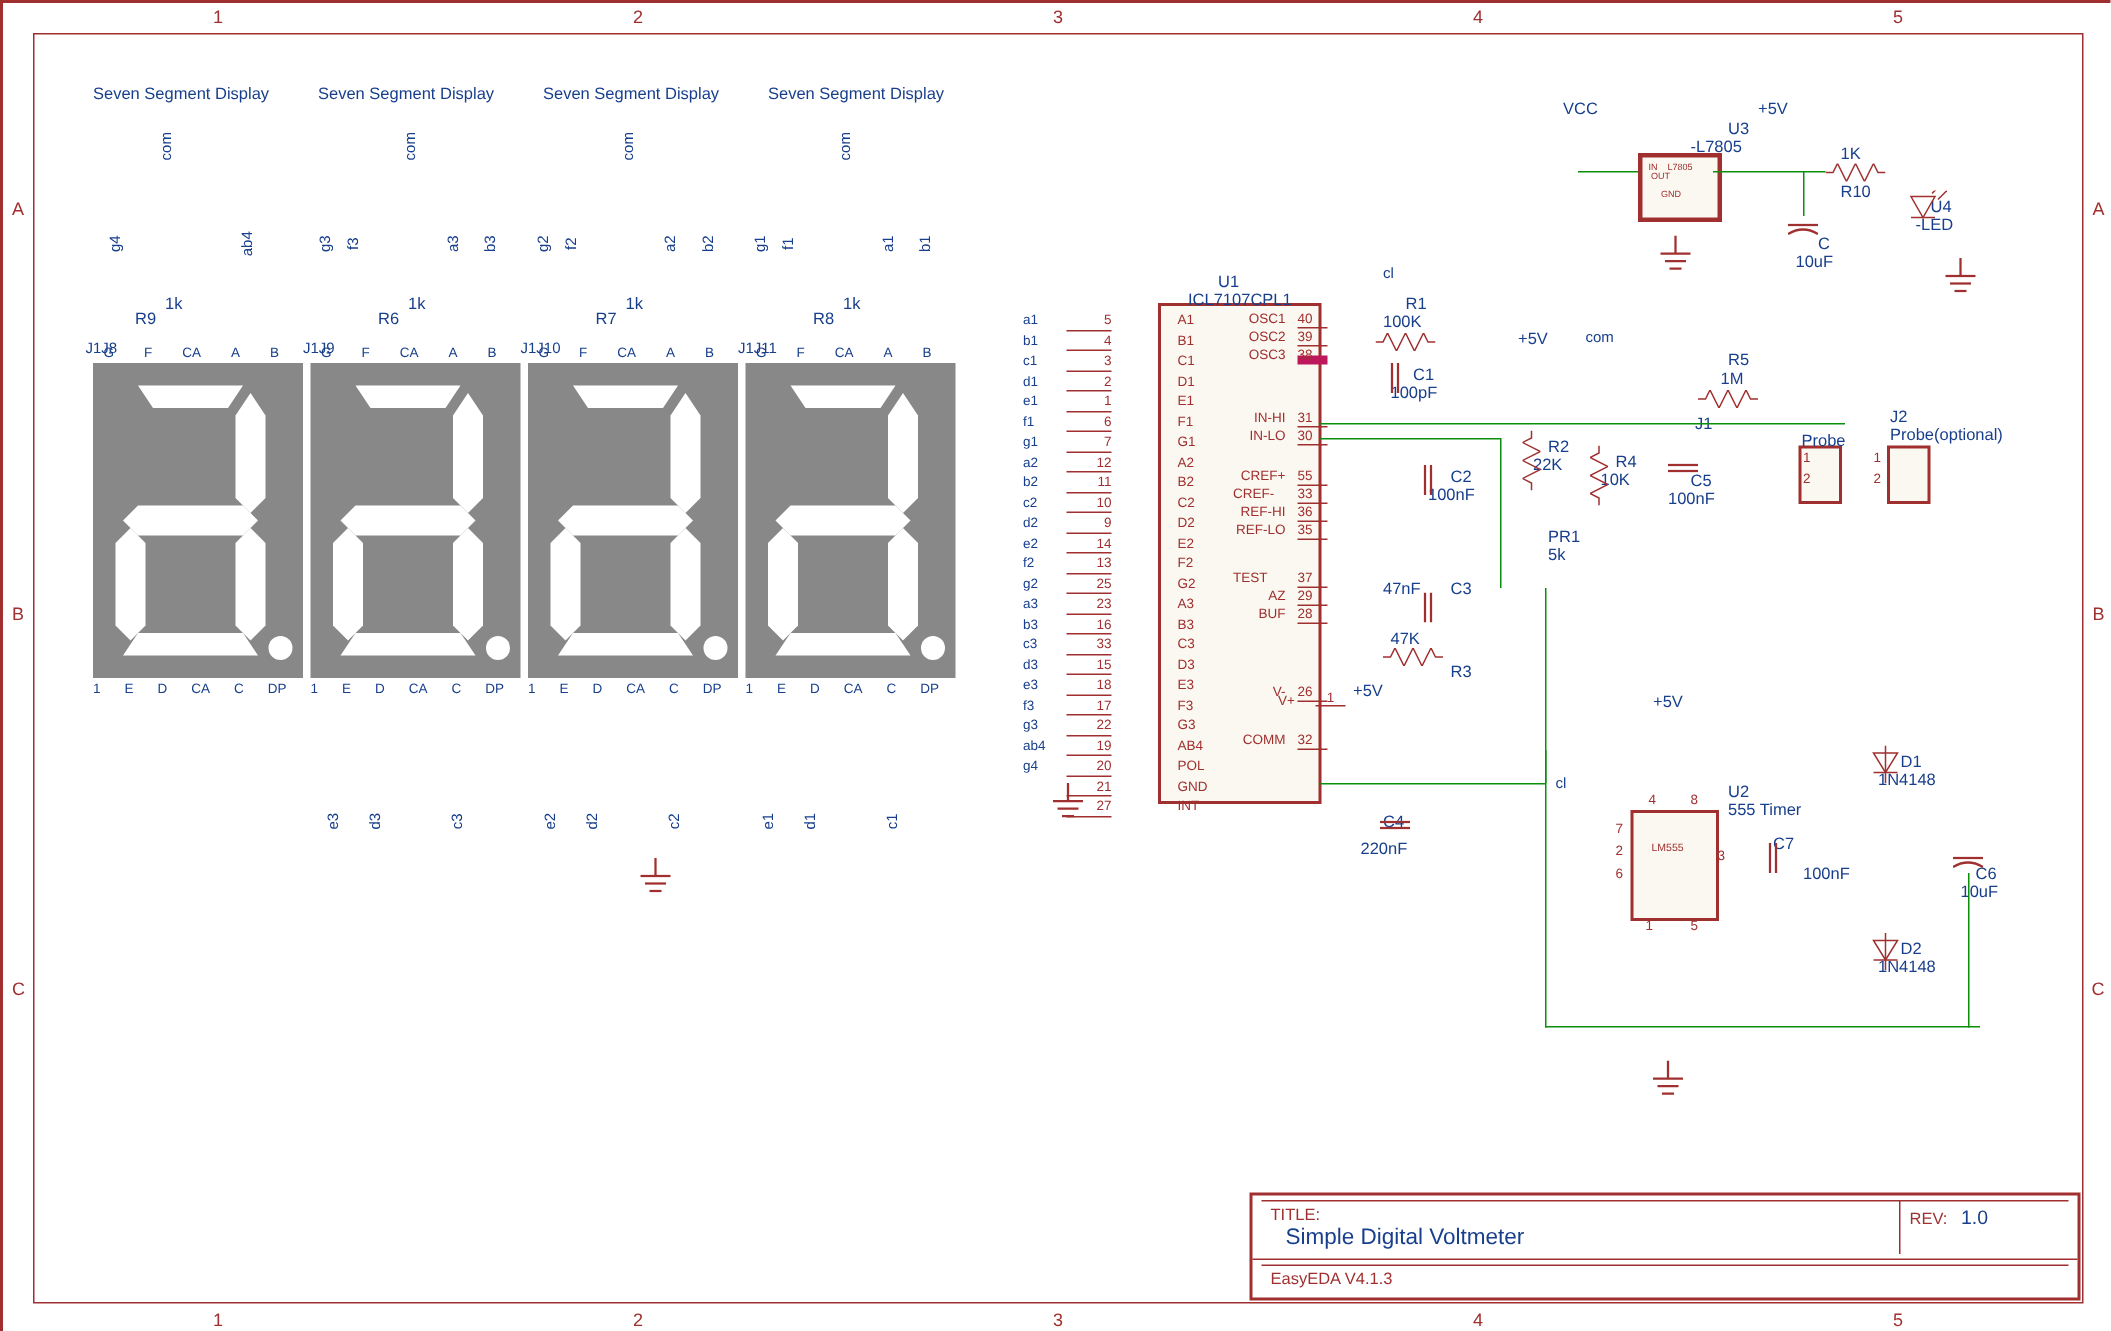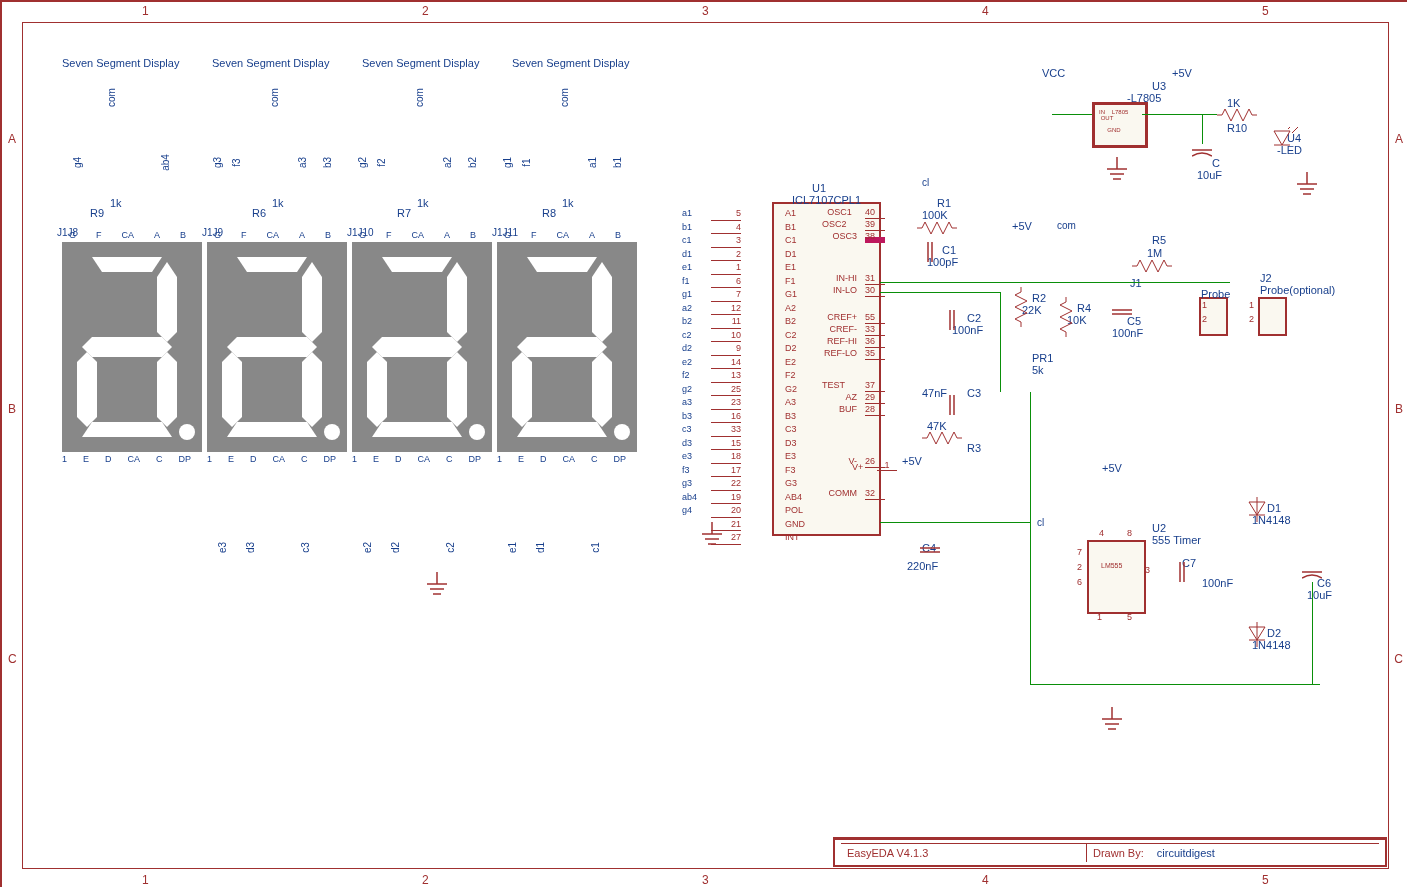--- a/index.html
+++ b/index.html
@@ -346,25 +346,25 @@
         <span style="color:#a03030;margin-left:40px">INT</span>
       </div>
   </div>
 
   <div class="pin-label" style="left:850px;top:460px">V+</div>
   <div class="pin-label" style="left:875px;top:458px;border-bottom:1px solid #a03030;width:20px;text-align:center">1</div>
   <div class="component-label" style="left:900px;top:453px">+5V</div>
 
   <div style="position:absolute;left:820px;top:205px;font-size:9px">
     <div style="display:flex;gap:4px;height:12px">
-        <span style="color:#a03030;width:35px;text-align:center">OSC1</span>
+        <span style="color:#a03030;width:35px;text-align:right">OSC1</span>
         <span style="color:#a03030;width:20px;border-bottom:1px solid #a03030;margin-left:4px">40</span>
       </div>
     <div style="display:flex;gap:4px;height:12px">
-        <span style="color:#a03030;width:35px;text-align:left">OSC2</span>
+        <span style="color:#a03030;width:35px;text-align:right">OSC2</span>
         <span style="color:#a03030;width:20px;border-bottom:1px solid #a03030;margin-left:4px">39</span>
       </div>
     <div style="display:flex;gap:4px;height:12px">
         <span style="color:#a03030;width:35px;text-align:right">OSC3</span>
         <span style="color:#a03030;width:20px;border-bottom:6px solid #be185d;margin-left:4px">38</span>
       </div>
     <div style="height:30px"></div>
     <div style="display:flex;gap:4px;height:12px">
         <span style="color:#a03030;width:35px;text-align:right">IN-HI</span>
         <span style="color:#a03030;width:20px;border-bottom:1px solid #a03030;margin-left:4px">31</span>
@@ -372,21 +372,21 @@
     <div style="display:flex;gap:4px;height:12px">
         <span style="color:#a03030;width:35px;text-align:right">IN-LO</span>
         <span style="color:#a03030;width:20px;border-bottom:1px solid #a03030;margin-left:4px">30</span>
       </div>
     <div style="height:15px"></div>
     <div style="display:flex;gap:4px;height:12px">
         <span style="color:#a03030;width:35px;text-align:right">CREF+</span>
         <span style="color:#a03030;width:20px;border-bottom:1px solid #a03030;margin-left:4px">55</span>
       </div>
     <div style="display:flex;gap:4px;height:12px">
-        <span style="color:#a03030;width:35px;text-align:right">CREF-</span>
+        <span style="color:#a03030;width:35px;">CREF-</span>
         <span style="color:#a03030;width:20px;border-bottom:1px solid #a03030;margin-left:4px">33</span>
       </div>
     <div style="display:flex;gap:4px;height:12px">
         <span style="color:#a03030;width:35px;text-align:right">REF-HI</span>
         <span style="color:#a03030;width:20px;border-bottom:1px solid #a03030;margin-left:4px">36</span>
       </div>
     <div style="display:flex;gap:4px;height:12px">
         <span style="color:#a03030;width:35px;text-align:right">REF-LO</span>
         <span style="color:#a03030;width:20px;border-bottom:1px solid #a03030;margin-left:4px">35</span>
       </div>
@@ -637,24 +637,30 @@
   <div class="wire" style="left:878px;top:520px;width:150px;height:1px"></div>
   <div class="wire" style="left:1028px;top:390px;width:1px;height:130px"></div>
   <div class="wire" style="left:1028px;top:498px;width:1px;height:185px"></div>
   <div class="wire" style="left:1028px;top:682px;width:290px;height:1px"></div>
   <div class="wire" style="left:1310px;top:580px;width:1px;height:103px"></div>
   <div class="wire" style="left:1050px;top:112px;width:40px;height:1px"></div>
   <div class="wire" style="left:1140px;top:112px;width:75px;height:1px"></div>
   <div class="wire" style="left:1200px;top:112px;width:1px;height:30px"></div>
 
   <div class="title-block">
+    <div class="row" style="border-top:none">
+      <div style="flex:1">
+        <span class="tb-label">TITLE:</span><br>
+        <span class="tb-value" style="font-size:15px;margin-left:10px">Simple Digital Voltmeter</span>
+      </div>
+      <div class="cell" style="width:100px">
+        <span class="tb-label">REV:</span>
+        <span class="tb-value" style="margin-left:6px;font-size:13px">1.0</span>
+      </div>
+    </div>
     <div class="row">
       <div style="flex:1">
         <span class="tb-label">EasyEDA V4.1.3</span>
       </div>
-      <div class="cell" style="width:280px">
-        <span class="tb-label">Drawn By:</span>
-        <span class="tb-value" style="margin-left:10px">circuitdigest</span>
-      </div>
     </div>
   </div>
 
 </div>
 
 </body></html>

